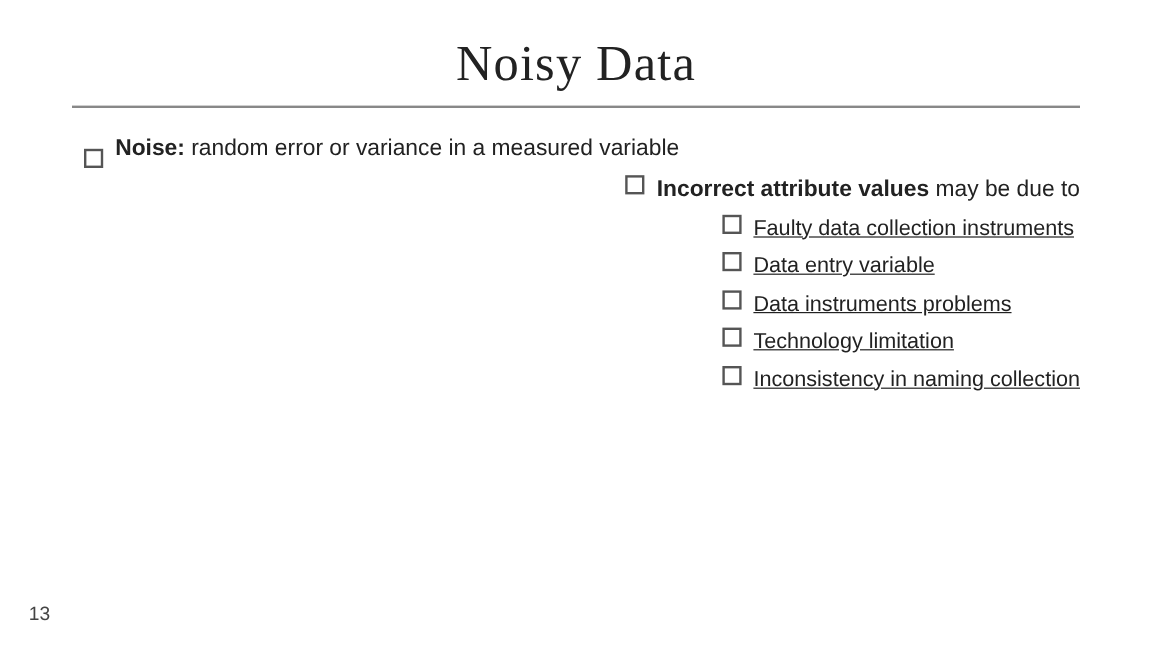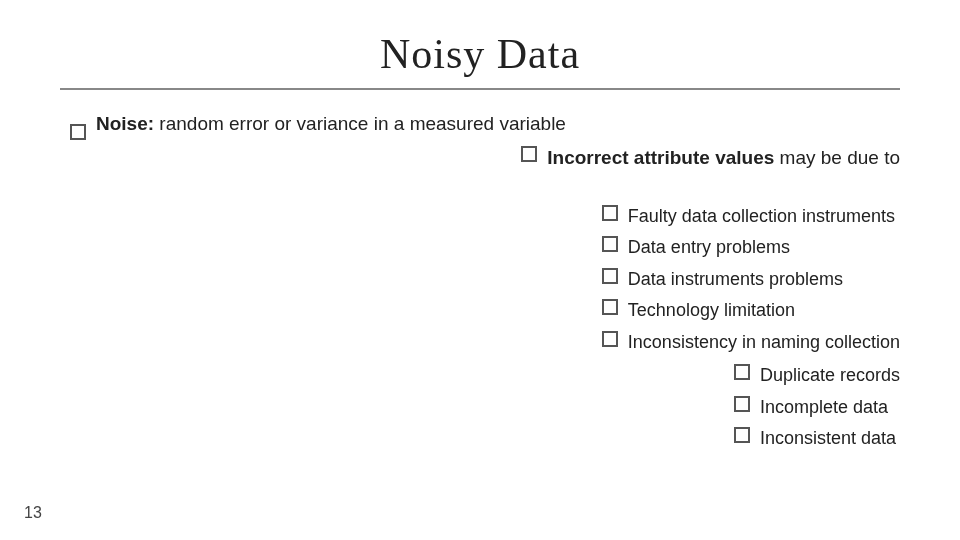--- a/index.html
+++ b/index.html
@@ -65,20 +65,21 @@
     .list-level2 {
       list-style: none;
       font-size: 18px;
       line-height: 1.75;
       margin-left: 30px;
     }
 
     .list-level2 > li {
       display: flex;
       align-items: flex-start;
+      text-decoration: underline;
     }
 
     .checkbox {
       display: inline-block;
       width: 16px;
       height: 16px;
       border: 2px solid #555;
       margin-right: 10px;
       margin-top: 4px;
       flex-shrink: 0;
@@ -109,65 +110,51 @@
   <div class="content">
     <ul class="list-level1">
 
       <li>
         <span class="checkbox"></span>
         <span>
           <span class="bold">Noise:</span><span> random error or variance in a measured variable</span>
         </span>
       </li>
 
-      <li style="flex-direction: column; gap: 26px;">
+      <li style="flex-direction: column;">
         <div style="display:flex; align-items:flex-start;">
           <span class="checkbox"></span>
           <span>
             <span class="bold">Incorrect attribute values</span><span> may be due to</span>
           </span>
         </div>
         <ul class="list-level2">
           <li>
             <span class="checkbox"></span>
             <span>Faulty data collection instruments</span>
           </li>
           <li>
             <span class="checkbox"></span>
-            <span>Data entry problems</span>
+            <span>Data entry variable</span>
           </li>
           <li>
             <span class="checkbox"></span>
             <span>Data instruments problems</span>
           </li>
           <li>
             <span class="checkbox"></span>
             <span>Technology limitation</span>
           </li>
           <li>
             <span class="checkbox"></span>
             <span>Inconsistency in naming collection</span>
           </li>
         </ul>
       </li>
 
       <li style="flex-direction: column;">
-        <ul class="list-level2">
-          <li>
-            <span class="checkbox"></span>
-            <span>Duplicate records</span>
-          </li>
-          <li>
-            <span class="checkbox"></span>
-            <span>Incomplete data</span>
-          </li>
-          <li>
-            <span class="checkbox"></span>
-            <span>Inconsistent data</span>
-          </li>
-        </ul>
       </li>
 
     </ul>
   </div>
 </div>
 
 <div class="page-number">13</div>
 
 </body></html>

